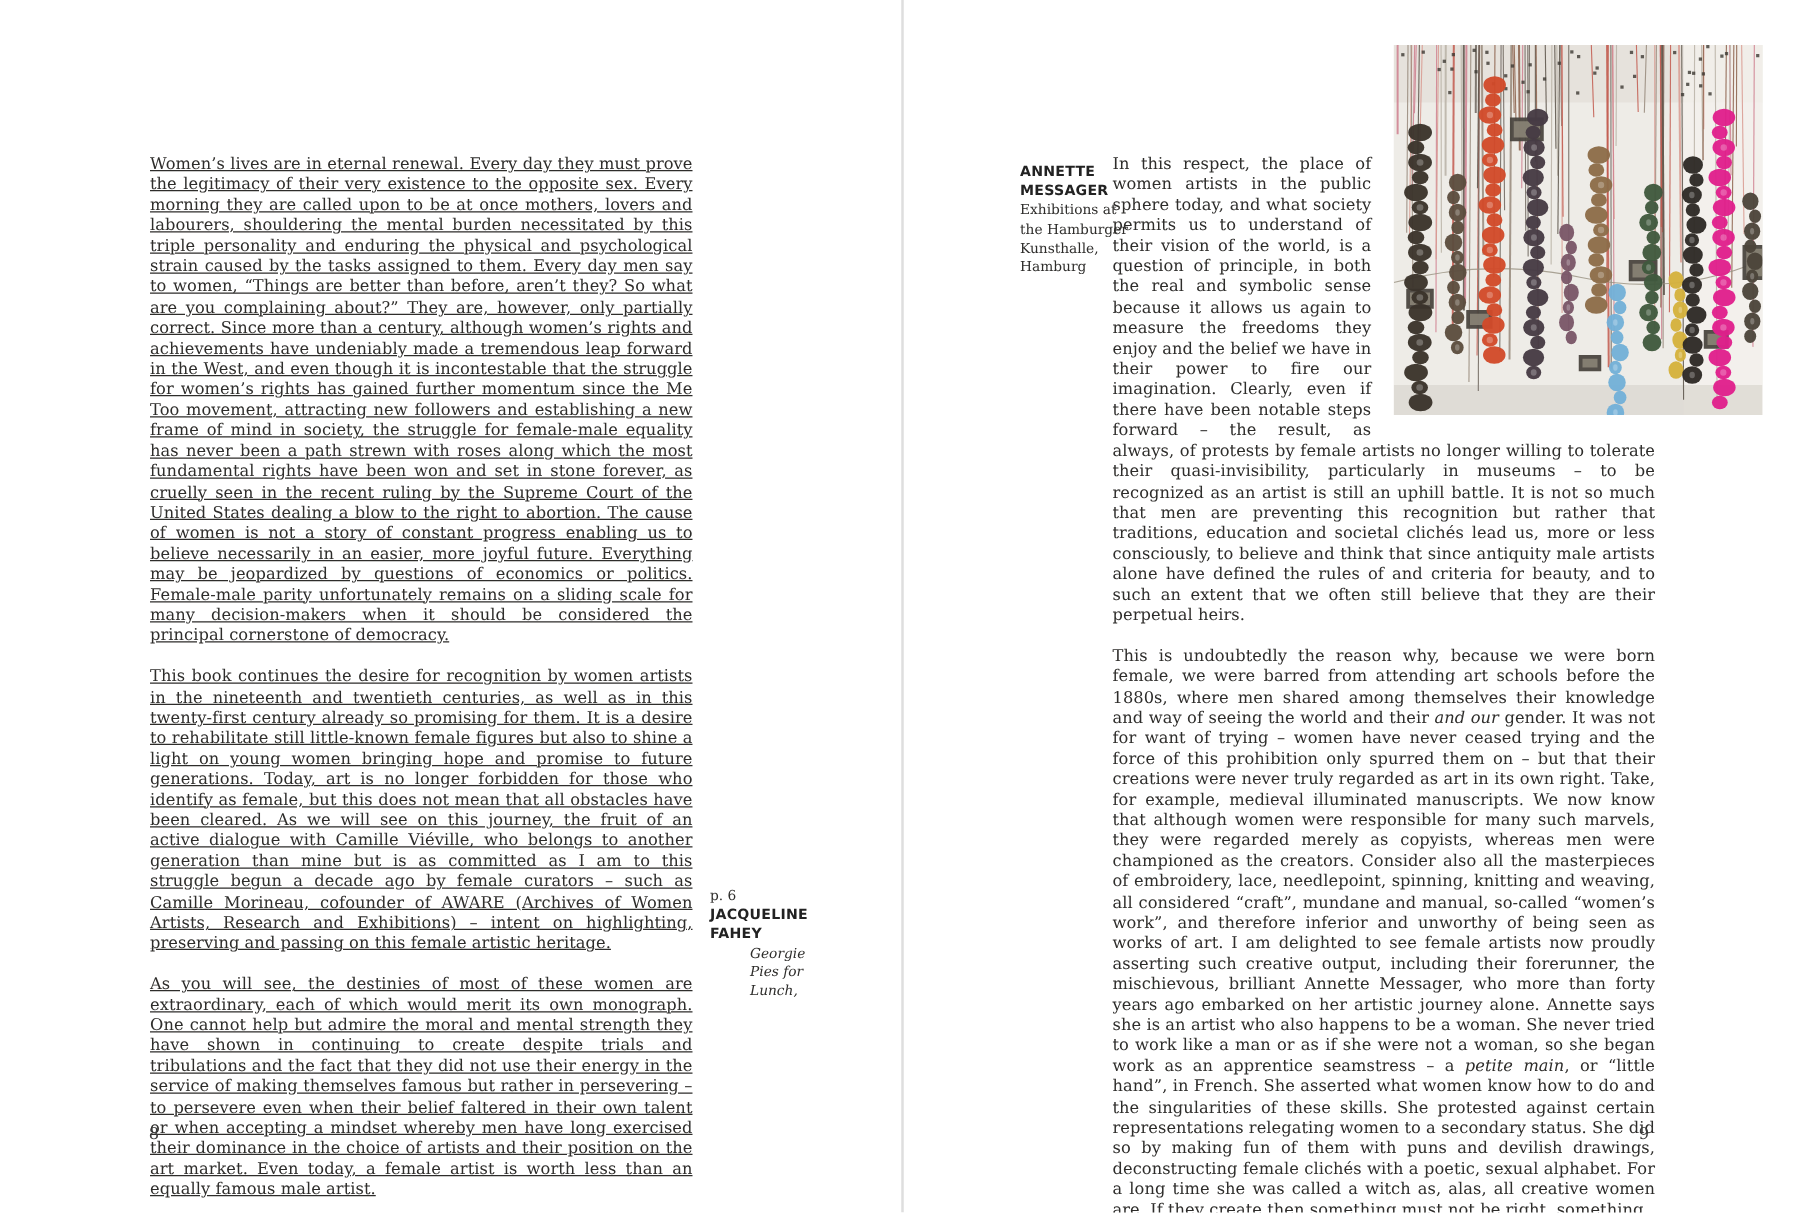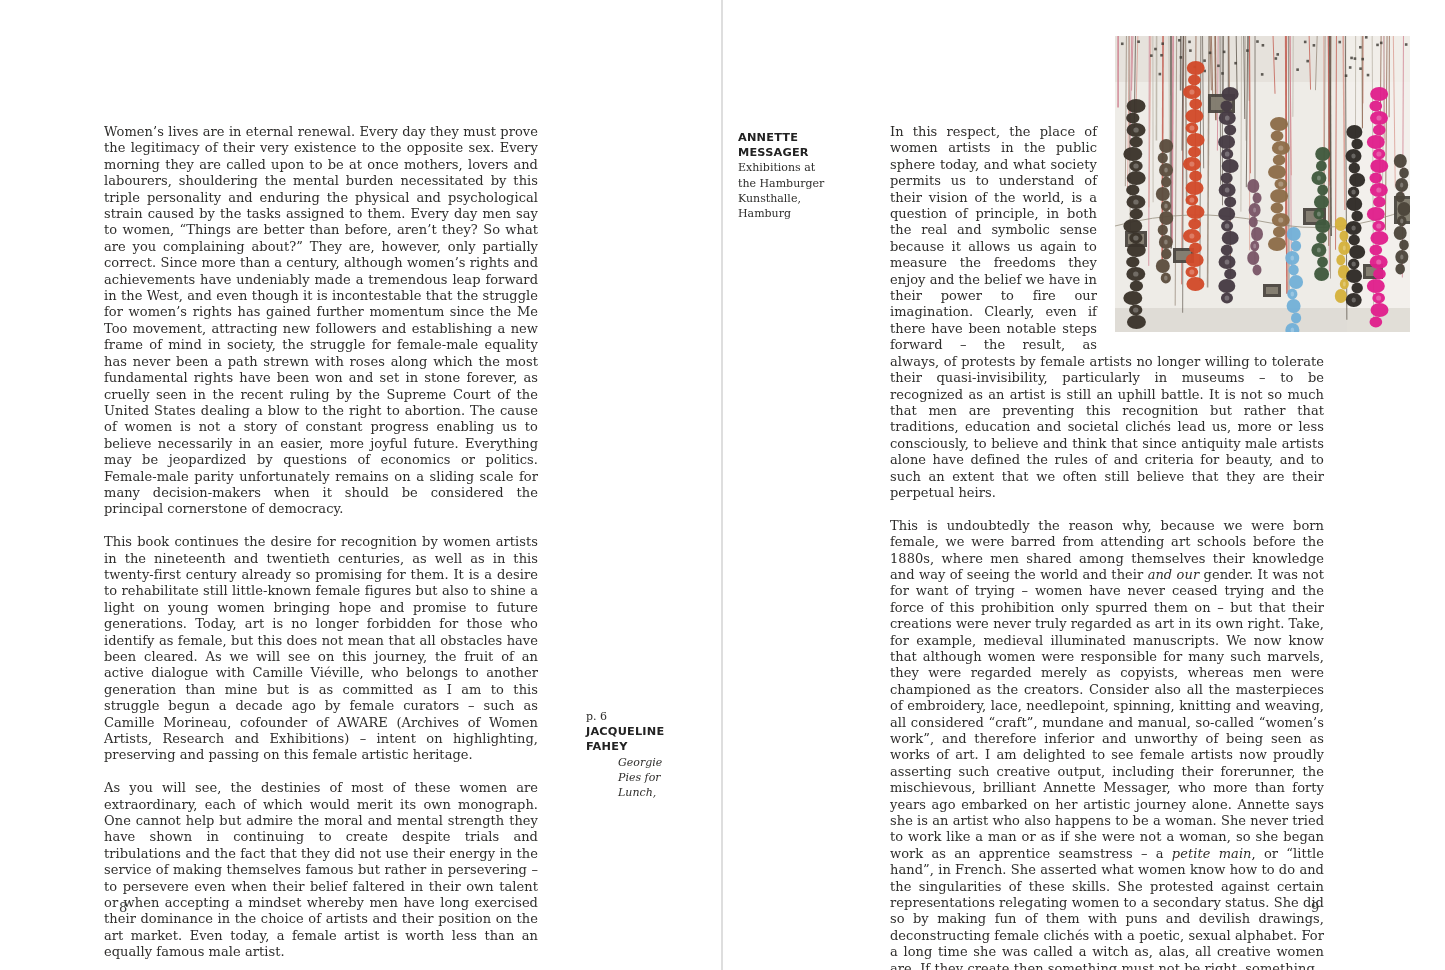--- a/index.html
+++ b/index.html
@@ -15,30 +15,30 @@
     background:#dedede;
   }
   .page-text{
     position:absolute;
     text-align:justify;
     font-size:13px;line-height:16.4px;
     letter-spacing:0.05px;
   }
   .page-text p{margin:0 0 16.4px 0;}
   .page-text p:last-child{margin-bottom:0;}
-  #left-body{left:104px;top:124px;width:434px;}
+  #left-body{left:120px;top:124px;width:434px;text-decoration:underline;}
   #right-body{left:890px;top:124px;width:434px;}
   .wrap-spacer{float:right;width:227px;height:214px;}
   .caption{
     position:absolute;
     font-size:11px;line-height:15.2px;
     color:#2e2d2b;
   }
-  #left-caption{left:586px;top:709px;width:97px;}
-  #right-caption{left:738px;top:130px;width:88px;}
+  #left-caption{left:568px;top:709px;width:97px;}
+  #right-caption{left:816px;top:130px;width:88px;}
   .caption .artist{
     font-family:"DejaVu Sans", sans-serif;
     font-weight:bold;font-size:11.3px;line-height:15.2px;
     letter-spacing:0.2px;color:#222;
   }
   .caption .work-title{font-style:italic;margin-left:32px;}
   .pagenum{
     position:absolute;font-size:13px;color:#3a3a3a;
   }
   #pagenum-left{left:119px;top:900px;}

